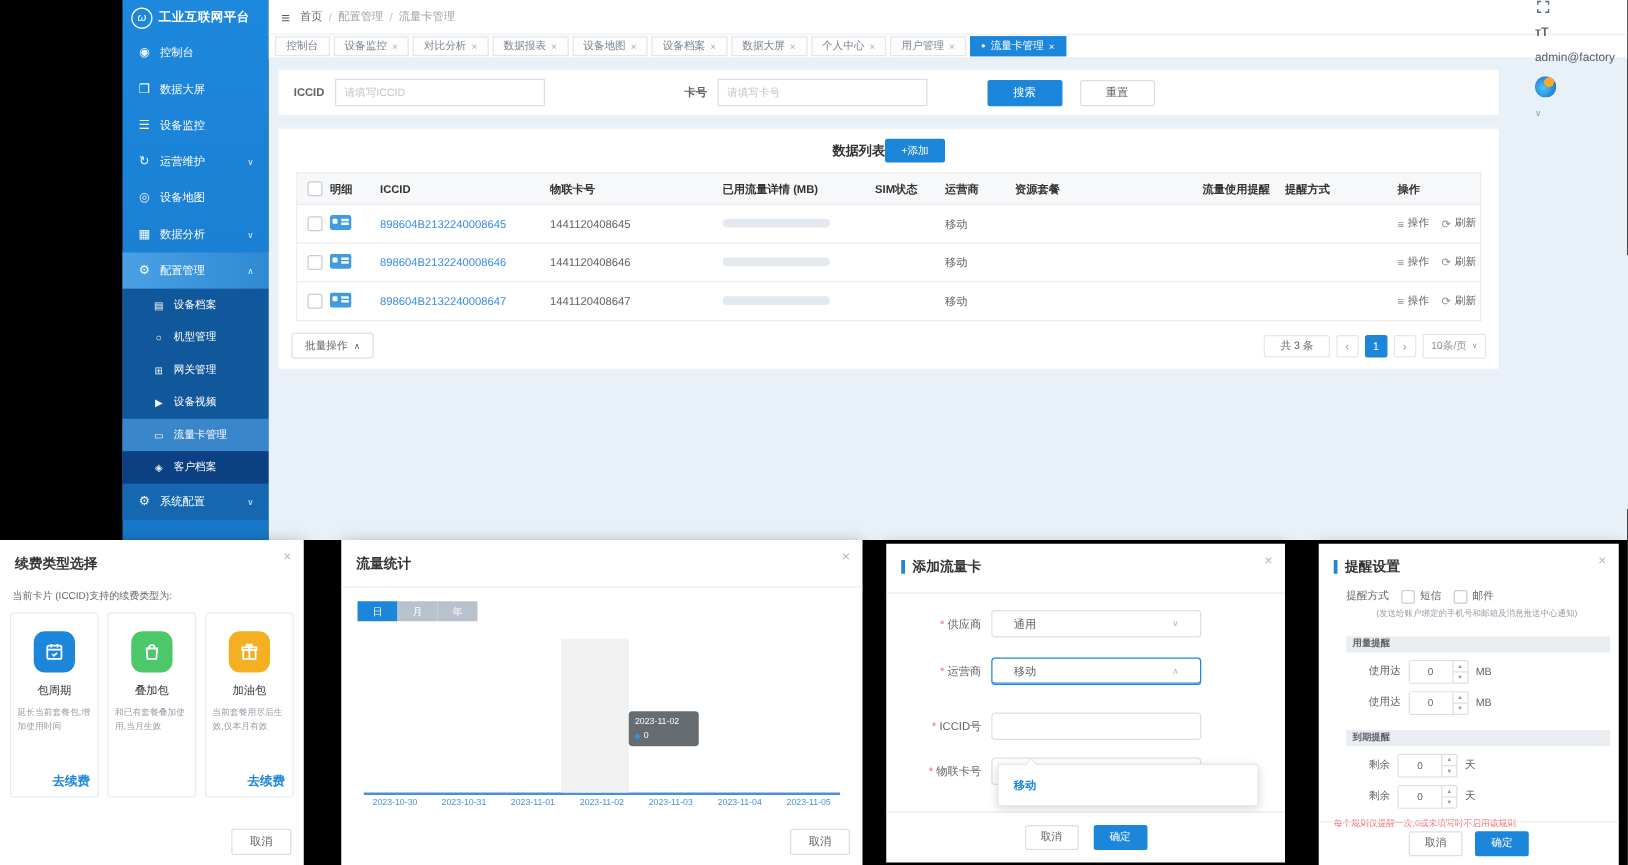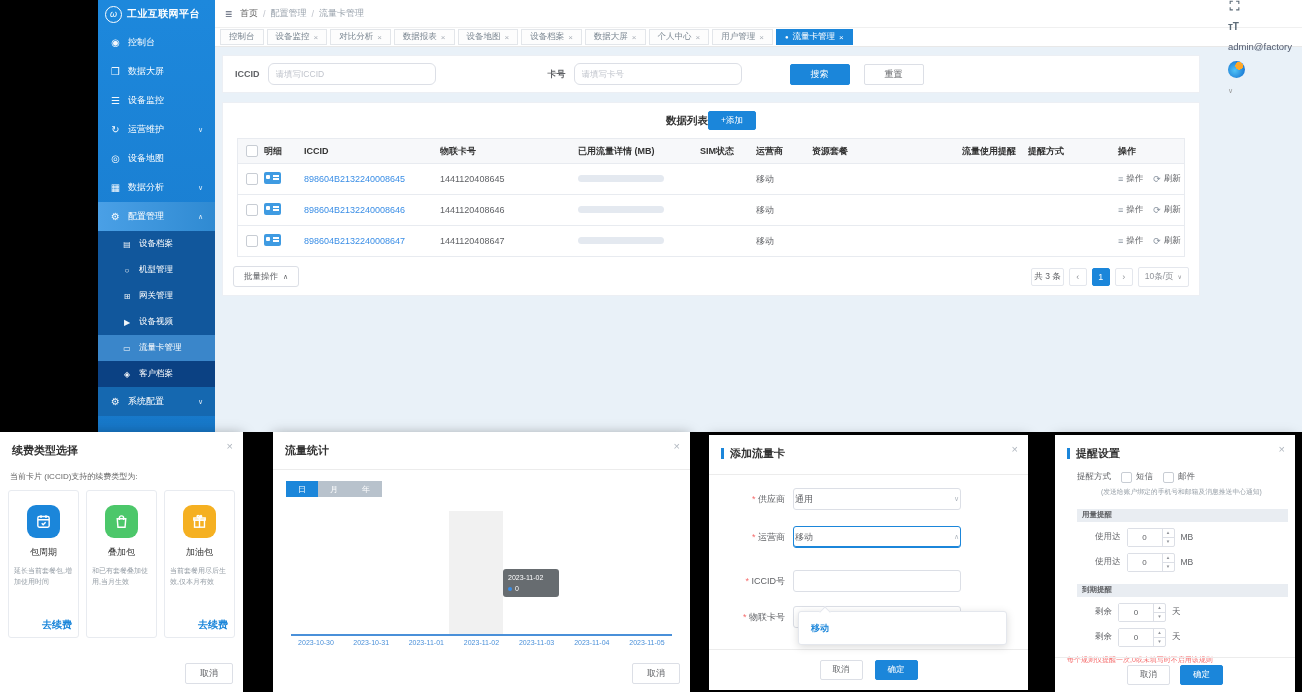--- a/index.html
+++ b/index.html
@@ -44,21 +44,21 @@
        font-size:8.5px;color:#7a8691;cursor:pointer;white-space:nowrap;}
   .tab .tx{font-size:8px;color:#aab0b8;cursor:pointer;}
   .tab.active{background:#1b86da;border-color:#1b86da;color:#fff;}
   .tab.active .tx{color:#fff;}
   .tdot{font-size:6px;}
   .content{padding:8px 7px;}
   .panel{background:#fff;border:1px solid #eceff4;width:978px;box-sizing:border-box;}
   .filter{display:flex;align-items:center;height:38px;padding:0 12px;margin-bottom:9px;}
   .flabel{font-size:9px;color:#606266;font-weight:bold;white-space:nowrap;}
   .ml8{margin-left:8px;} .ml112{margin-left:112px;} .ml48{margin-left:48px;} .ml14{margin-left:14px;}
-  .ipt{width:152px;height:20px;border:1px solid #dcdfe6;border-radius:6px;font-size:8.5px;padding:0 7px;color:#606266;background:#fff;font-family:inherit;}
+  .ipt{width:152px;height:20px;border:1px solid #dcdfe6;border-radius:0;font-size:8.5px;padding:0 7px;color:#606266;background:#fff;font-family:inherit;}
   .ipt::placeholder{color:#c0c4cc;}
   .btn{height:21px;border-radius:2px;font-size:9px;cursor:pointer;border:1px solid #dcdfe6;background:#fff;color:#606266;
        padding:0 20px;font-family:inherit;}
   .btn.pri{background:#1b86da;border-color:#1b86da;color:#fff;}
   .btn.sm{padding:0 14px;height:21px;font-size:9px;}
   .btn.xs{padding:0 12px;height:20px;font-size:8.5px;}
   .listp{padding:0 0 6px;}
   .lhead{display:flex;align-items:center;justify-content:center;padding:8px 10px;}
   .ltitle{font-size:10.5px;font-weight:bold;color:#333;}
   .btn.add{padding:0 12px;height:19px;font-size:8.5px;}
@@ -75,21 +75,21 @@
   .cardic::after{content:"";position:absolute;right:2px;top:3px;width:6px;height:1.5px;background:#fff;box-shadow:0 3px 0 #fff;}
   .pbar{width:86px;height:7px;border-radius:4px;background:#e4e9f0;display:inline-block;}
   .ops{display:flex;gap:10px;align-items:center;padding-left:14px;}
   .op{display:flex;gap:3px;align-items:center;color:#606266;cursor:pointer;font-size:8.5px;}
   .opic{font-style:normal;font-size:9px;color:#8a94a0;}
   .tfoot{display:flex;justify-content:space-between;align-items:center;margin:9px 10px 2px;}
   .batch{display:flex;align-items:center;gap:5px;border:1px solid #dcdfe6;background:#fff;border-radius:3px;height:21px;
          padding:0 10px;font-size:8.5px;color:#606266;cursor:pointer;font-family:inherit;}
   .batch .chev{font-size:7px;}
   .pager{display:flex;align-items:center;gap:5px;}
-  .total{font-size:8.5px;color:#606266;border:1px solid #e4e7ed;padding:2px 2px;border-radius:2px;text-align:right;}
+  .total{font-size:8.5px;color:#606266;border:1px solid #e4e7ed;padding:2px 12px;border-radius:2px;text-align:right;}
   .pbtn{width:18px;height:18px;border:1px solid #e4e7ed;background:#fff;color:#909399;font-size:9px;border-radius:2px;
         cursor:pointer;font-family:inherit;display:flex;align-items:center;justify-content:center;padding:0;}
   .pbtn.curp{background:#1b86da;border-color:#1b86da;color:#fff;}
   .psize{display:flex;align-items:center;gap:4px;border:1px solid #e4e7ed;height:18px;padding:0 6px;font-size:8.5px;
          color:#909399;border-radius:2px;cursor:pointer;}
   .psize .chev{font-size:6px;}
   
   .modal{position:absolute;background:#fff;box-shadow:0 2px 12px rgba(0,0,0,.35);box-sizing:border-box;}
   .mhead{display:flex;align-items:center;padding:11px 12px 9px;position:relative;}
   .mtitle{font-size:11px;font-weight:bold;color:#333;}
@@ -117,21 +117,21 @@
   .dotrow{display:flex;align-items:center;gap:3px;}
   .cdot{width:4px;height:4px;border-radius:50%;background:#3a8ee6;display:inline-block;}
   .xlabels{display:flex;justify-content:space-between;margin:3px 18px 0;}
   .xlabels span{width:50px;text-align:center;font-size:7px;color:#4a90d9;white-space:nowrap;}
   #modal-add{left:709px;top:435px;width:319px;height:255px;}
   .arow{display:flex;align-items:center;margin:13px 14px 0;}
   .arow.g2{margin-top:16px;} .arow.g3{margin-top:22px;} .arow.g4{margin-top:14px;}
   .albl{width:62px;text-align:right;font-size:9px;color:#606266;padding-right:8px;flex:none;}
   .req::before{content:"* ";color:#f56c6c;}
   .sel{width:168px;height:22px;border:1px solid #dcdfe6;border-radius:3px;display:flex;align-items:center;
-       padding:0 1px;font-size:9px;color:#606266;justify-content:space-between;cursor:pointer;background:#fff;box-sizing:border-box;}
+       padding:0 17px;font-size:9px;color:#606266;justify-content:space-between;cursor:pointer;background:#fff;box-sizing:border-box;}
   .sel .chev{font-size:7px;color:#b0b7bf;}
   .sel.focus{border-color:#1b86da;box-shadow:inset 0 -1px 0 #1b86da;}
   .aipt{width:168px;height:22px;border:1px solid #dcdfe6;border-radius:3px;box-sizing:border-box;background:#fff;}
   .dropdown{position:absolute;left:89px;top:123px;width:207px;background:#fff;border:1px solid #e4e7ed;border-radius:3px;
             box-shadow:0 2px 8px rgba(0,0,0,.15);z-index:5;padding:5px 0;}
   .notch{position:absolute;top:-4px;left:22px;width:7px;height:7px;background:#fff;border-left:1px solid #e4e7ed;
          border-top:1px solid #e4e7ed;transform:rotate(45deg);}
   .opt{height:22px;display:flex;align-items:center;padding:0 12px;font-size:9px;color:#606266;cursor:pointer;}
   .opt.sel1{color:#1b86da;font-weight:bold;}
   .afoot{position:absolute;left:0;right:0;bottom:0;height:40px;border-top:1px solid #ececec;display:flex;

